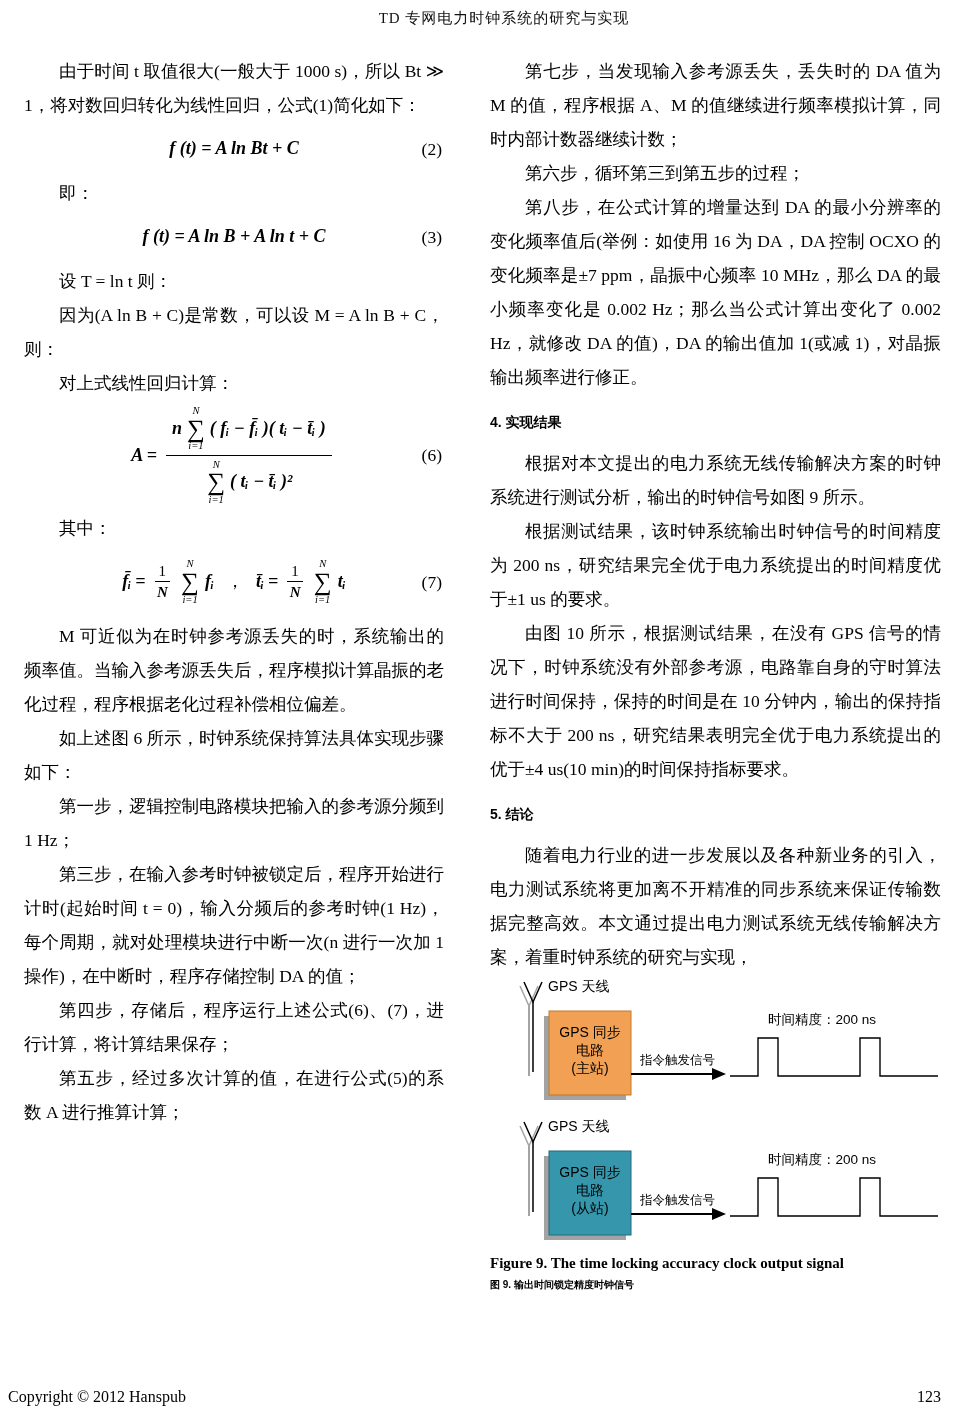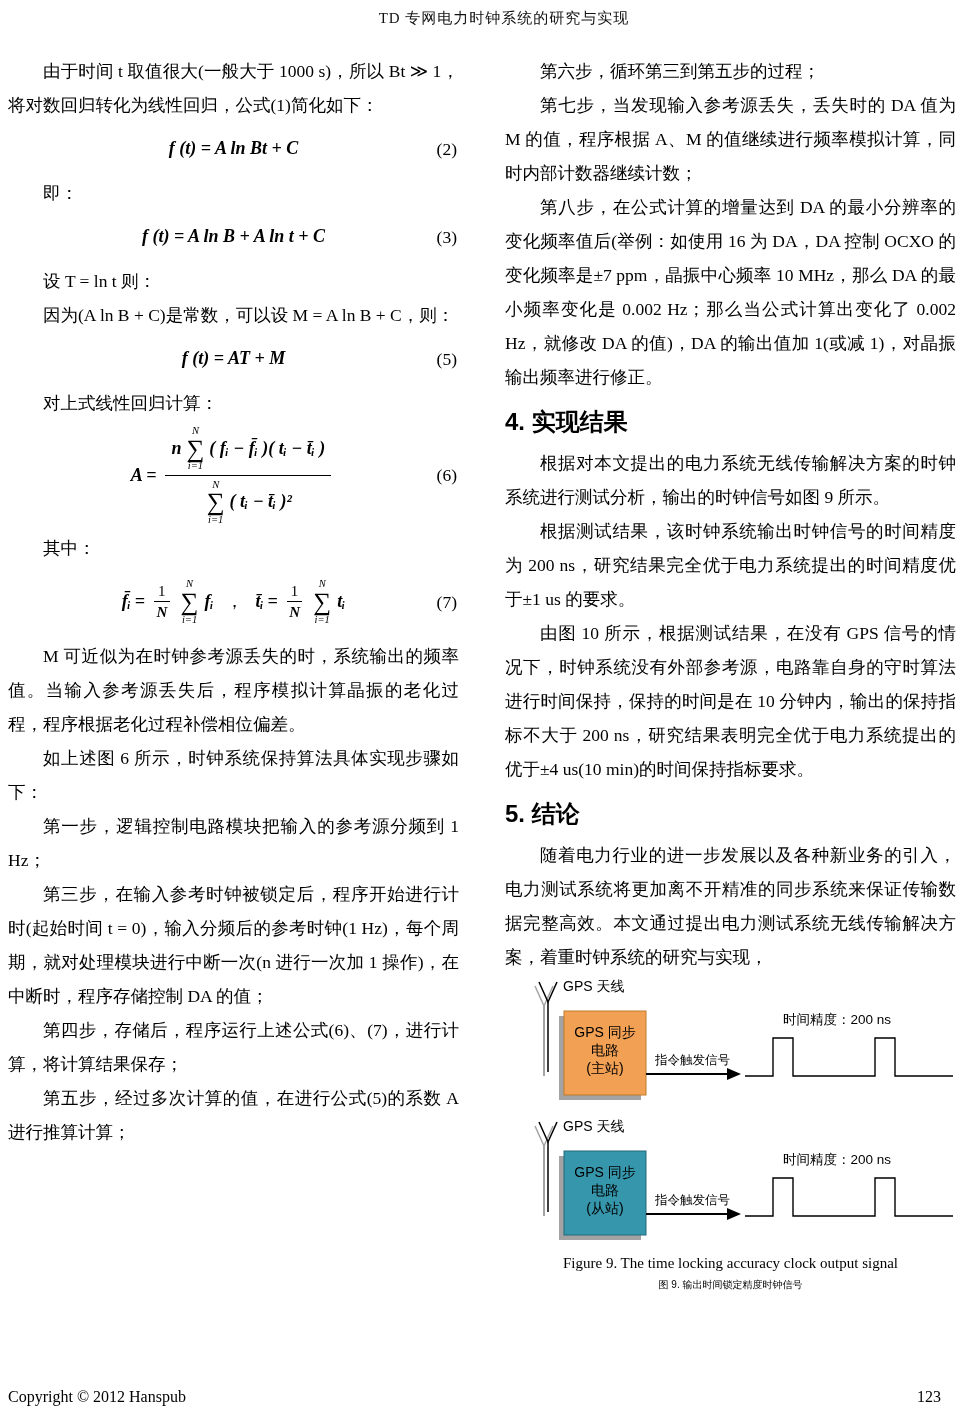--- a/index.html
+++ b/index.html
@@ -15,34 +15,34 @@
     text-align:center;
     padding-top:9px;
     font-size:15px;
     letter-spacing:1px;
     color:#111;
     margin-left:43px;
   }
   .columns {
     display:flex;
     gap:46px;
-    padding:0 8px;
+    padding:0 24px;
     margin-top:26px;
   }
   .col {
     width:451px;
     font-size:17.5px;
     line-height:34px;
     text-align:justify;
   }
   .col p { margin:0; text-indent:2em; }
   .sec-heading {
     font-family:"Liberation Sans","DejaVu Sans",sans-serif;
     font-weight:bold;
-    font-size:24px;
+    font-size:14px;
     line-height:24px;
     margin:16px 0 12px 0;
     text-indent:0;
     text-align:left;
   }
   
   .formula-row {
     position:relative;
     display:flex;
     justify-content:center;
@@ -65,21 +65,21 @@
   .frac .fden { display:inline-flex; align-items:center; justify-content:center; gap:3px; padding-top:3px; }
   .frac.small .fnum { padding:0 4px 1px 4px; font-size:15px; }
   .frac.small .fden { font-size:15px; padding-top:1px; }
   .sum { display:inline-flex; flex-direction:column; align-items:center; line-height:1; margin:0 2px; }
   .sum .slim { font-size:10.5px; font-style:italic; line-height:1.1; }
   .sum .sigma { font-size:25px; line-height:0.95; font-style:normal; }
   .sep { margin:0 8px; font-style:normal; }
   
   .figure { }
   .figure svg { display:block; }
-  .caption { text-align:center; font-weight:normal; margin-top:10px; line-height:22px; }
+  .caption { font-weight:bold; margin-top:10px; line-height:22px; }
   .caption .en { font-size:15px; font-family:"Liberation Serif","DejaVu Serif",serif; }
   .caption .zh { font-size:10px; font-family:"Liberation Sans","DejaVu Sans",sans-serif; }
   .fig-text { font-family:"Liberation Sans","DejaVu Sans",sans-serif; }
   
   .footer {
     position:absolute;
     left:8px; right:24px; bottom:8px;
     display:flex;
     justify-content:space-between;
     font-size:16px;
@@ -111,26 +111,20 @@
             <span class="math">f (t) = A ln B + A ln t + C</span>
           </span>
         <span class="eq-num">(3)</span>
       </div>
 
       <p>设 T = ln t 则：</p>
 
 
       <p>因为(A ln B + C)是常数，可以设 M = A ln B + C，则：</p>
 
-      <div class="formula-row">
-        <span class="f-body">
-            <span class="math">f (t) = AT + M</span>
-          </span>
-        <span class="eq-num">(5)</span>
-      </div>
 
       <p>对上式线性回归计算：</p>
 
       <div class="formula-row tall">
         <span class="f-body">
           <span class="math">A =</span>
           <span class="frac">
             <span class="fnum">
               <span class="math">n</span>
               <span class="sum">
@@ -188,22 +182,22 @@
 
       <p>M 可近似为在时钟参考源丢失的时，系统输出的频率值。当输入参考源丢失后，程序模拟计算晶振的老化过程，程序根据老化过程补偿相位偏差。</p>
       <p>如上述图 6 所示，时钟系统保持算法具体实现步骤如下：</p>
       <p>第一步，逻辑控制电路模块把输入的参考源分频到 1 Hz；</p>
       <p>第三步，在输入参考时钟被锁定后，程序开始进行计时(起始时间 t = 0)，输入分频后的参考时钟(1 Hz)，每个周期，就对处理模块进行中断一次(n 进行一次加 1 操作)，在中断时，程序存储控制 DA 的值；</p>
       <p>第四步，存储后，程序运行上述公式(6)、(7)，进行计算，将计算结果保存；</p>
       <p>第五步，经过多次计算的值，在进行公式(5)的系数 A 进行推算计算；</p>
     </div>
 
     <div class="col">
+      <p>第七步，当发现输入参考源丢失，丢失时的 DA 值为 M 的值，程序根据 A、M 的值继续进行频率模拟计算，同时内部计数器继续计数；</p>
       <p>第六步，循环第三到第五步的过程；</p>
-      <p>第七步，当发现输入参考源丢失，丢失时的 DA 值为 M 的值，程序根据 A、M 的值继续进行频率模拟计算，同时内部计数器继续计数；</p>
       <p>第八步，在公式计算的增量达到 DA 的最小分辨率的变化频率值后(举例：如使用 16 为 DA，DA 控制 OCXO 的变化频率是±7 ppm，晶振中心频率 10 MHz，那么 DA 的最小频率变化是 0.002 Hz；那么当公式计算出变化了 0.002 Hz，就修改 DA 的值)，DA 的输出值加 1(或减 1)，对晶振输出频率进行修正。</p>
 
       <div class="sec-heading">4. 实现结果</div>
 
       <p>根据对本文提出的电力系统无线传输解决方案的时钟系统进行测试分析，输出的时钟信号如图 9 所示。</p>
       <p>根据测试结果，该时钟系统输出时钟信号的时间精度为 200 ns，研究结果完全优于电力系统提出的时间精度优于±1 us 的要求。</p>
       <p>由图 10 所示，根据测试结果，在没有 GPS 信号的情况下，时钟系统没有外部参考源，电路靠自身的守时算法进行时间保持，保持的时间是在 10 分钟内，输出的保持指标不大于 200 ns，研究结果表明完全优于电力系统提出的优于±4 us(10 min)的时间保持指标要求。</p>
 
       <div class="sec-heading">5. 结论</div>
 

